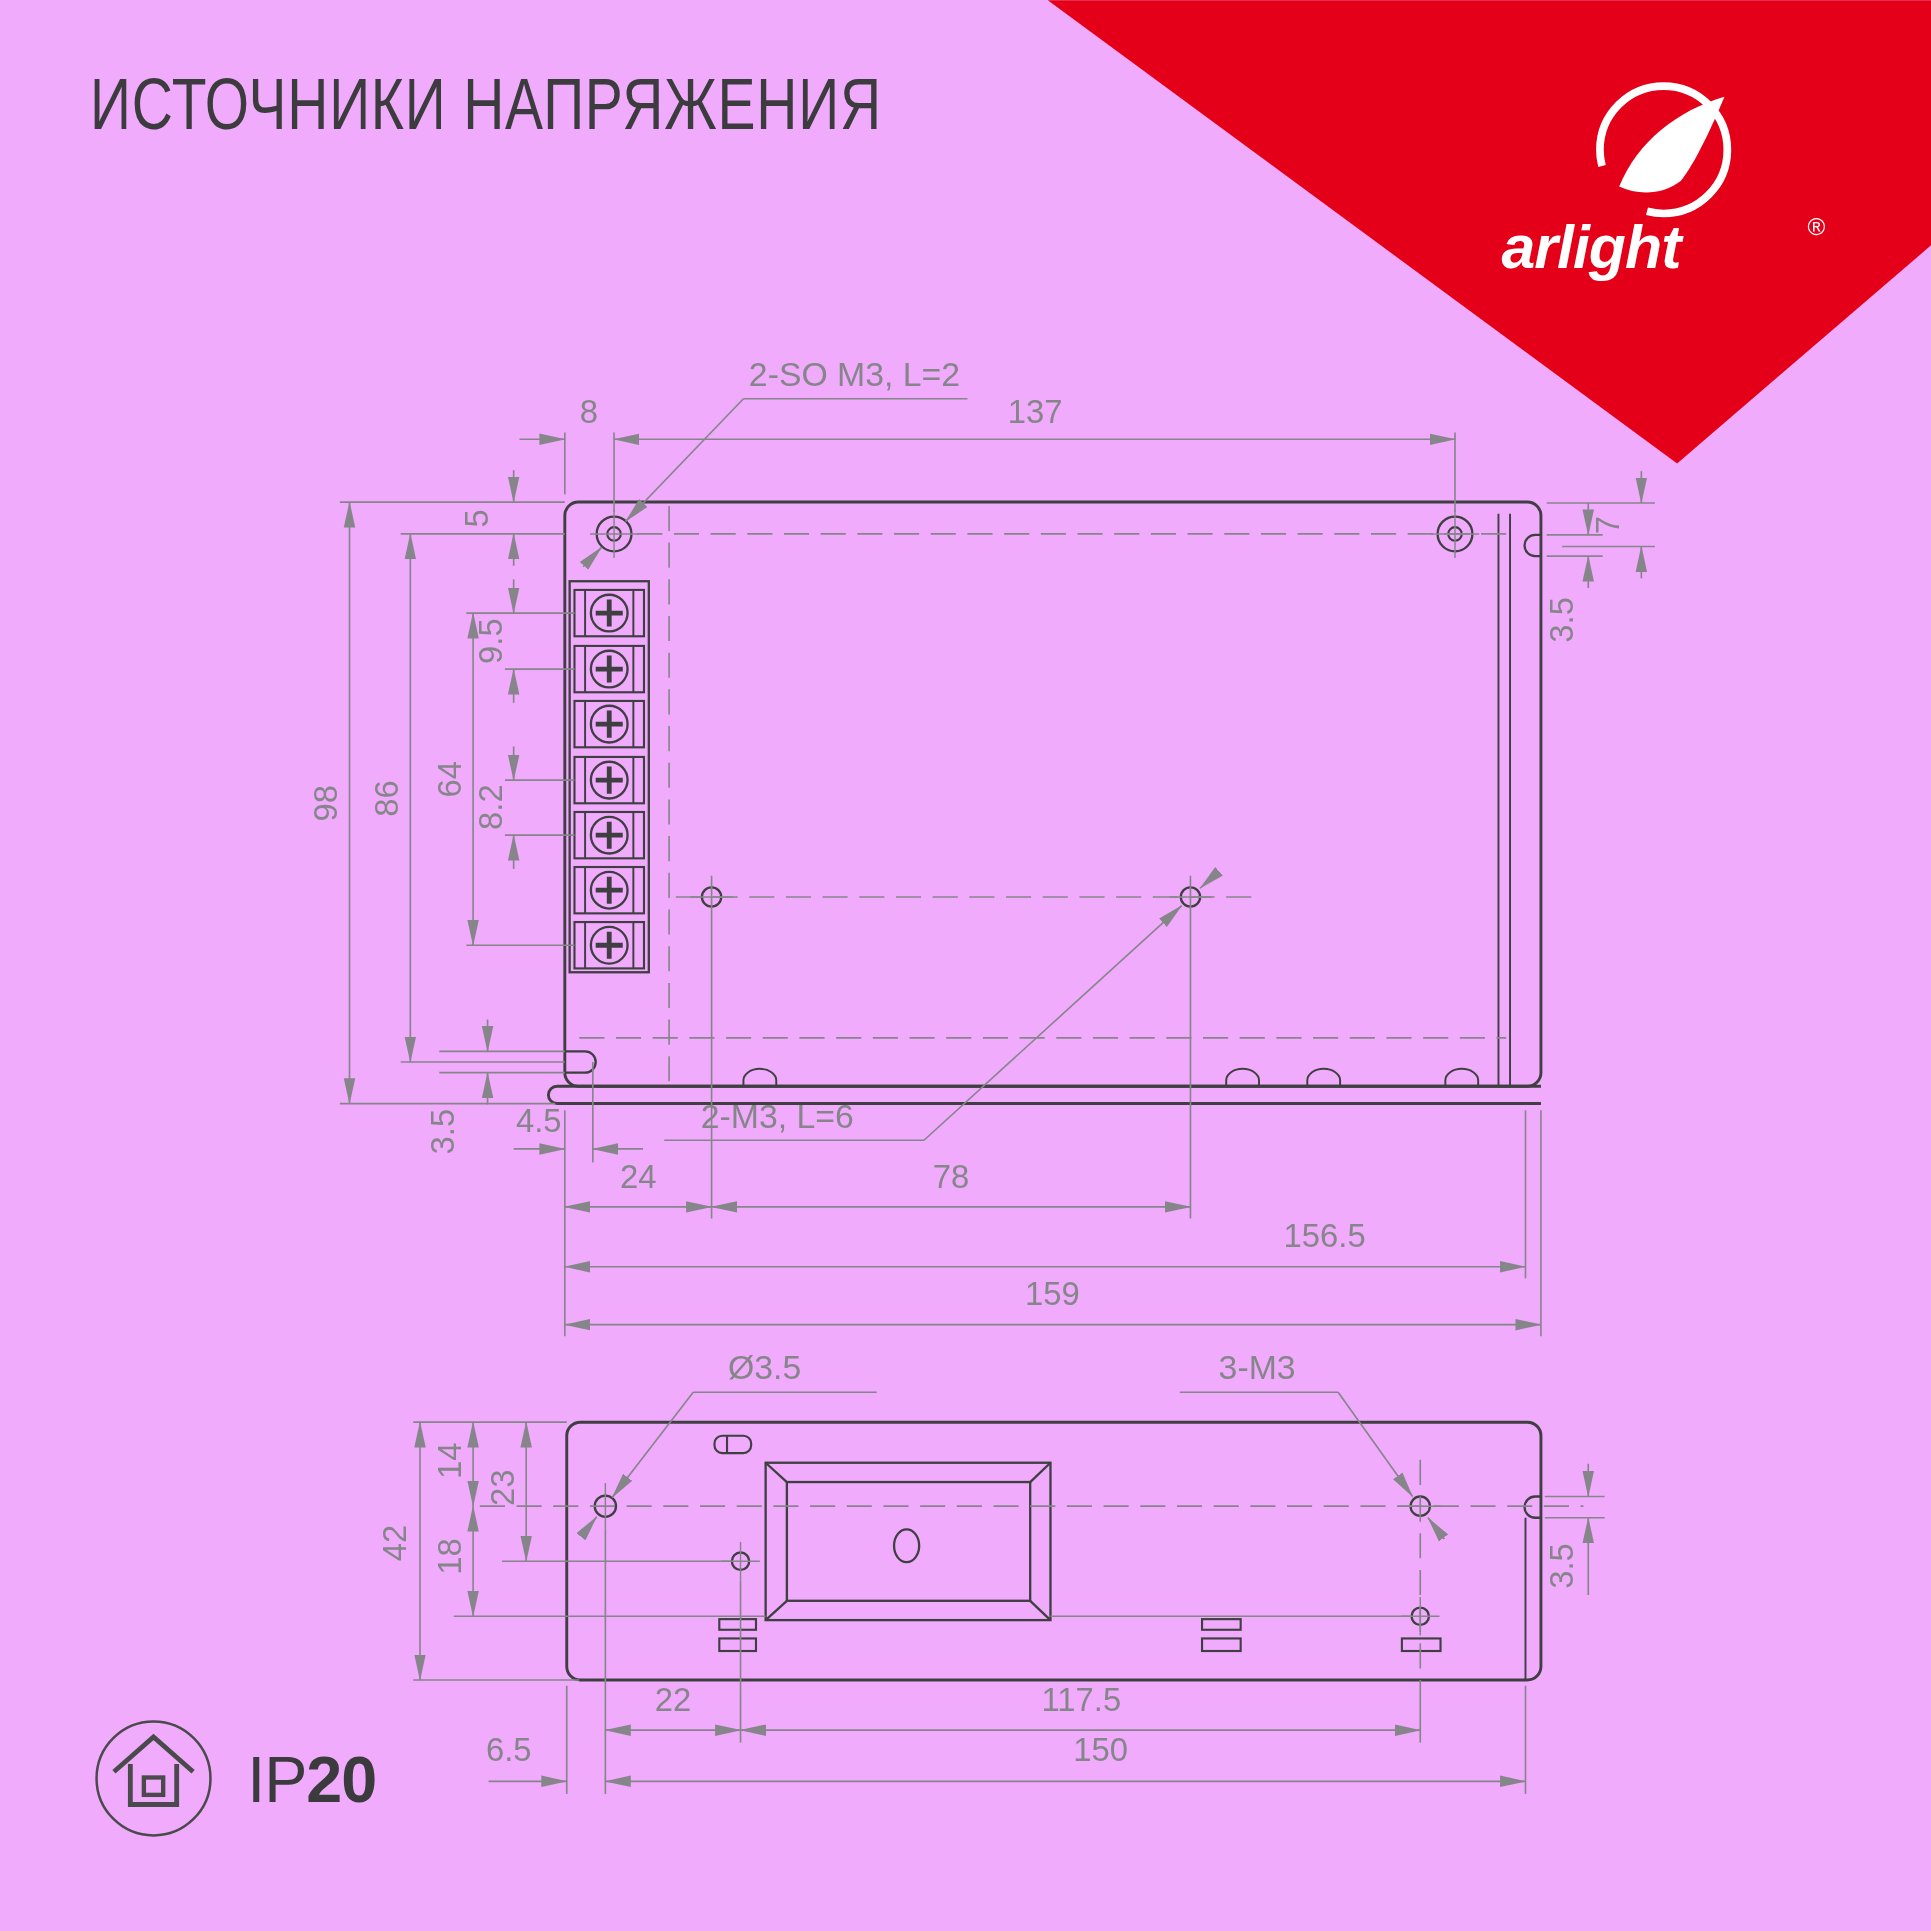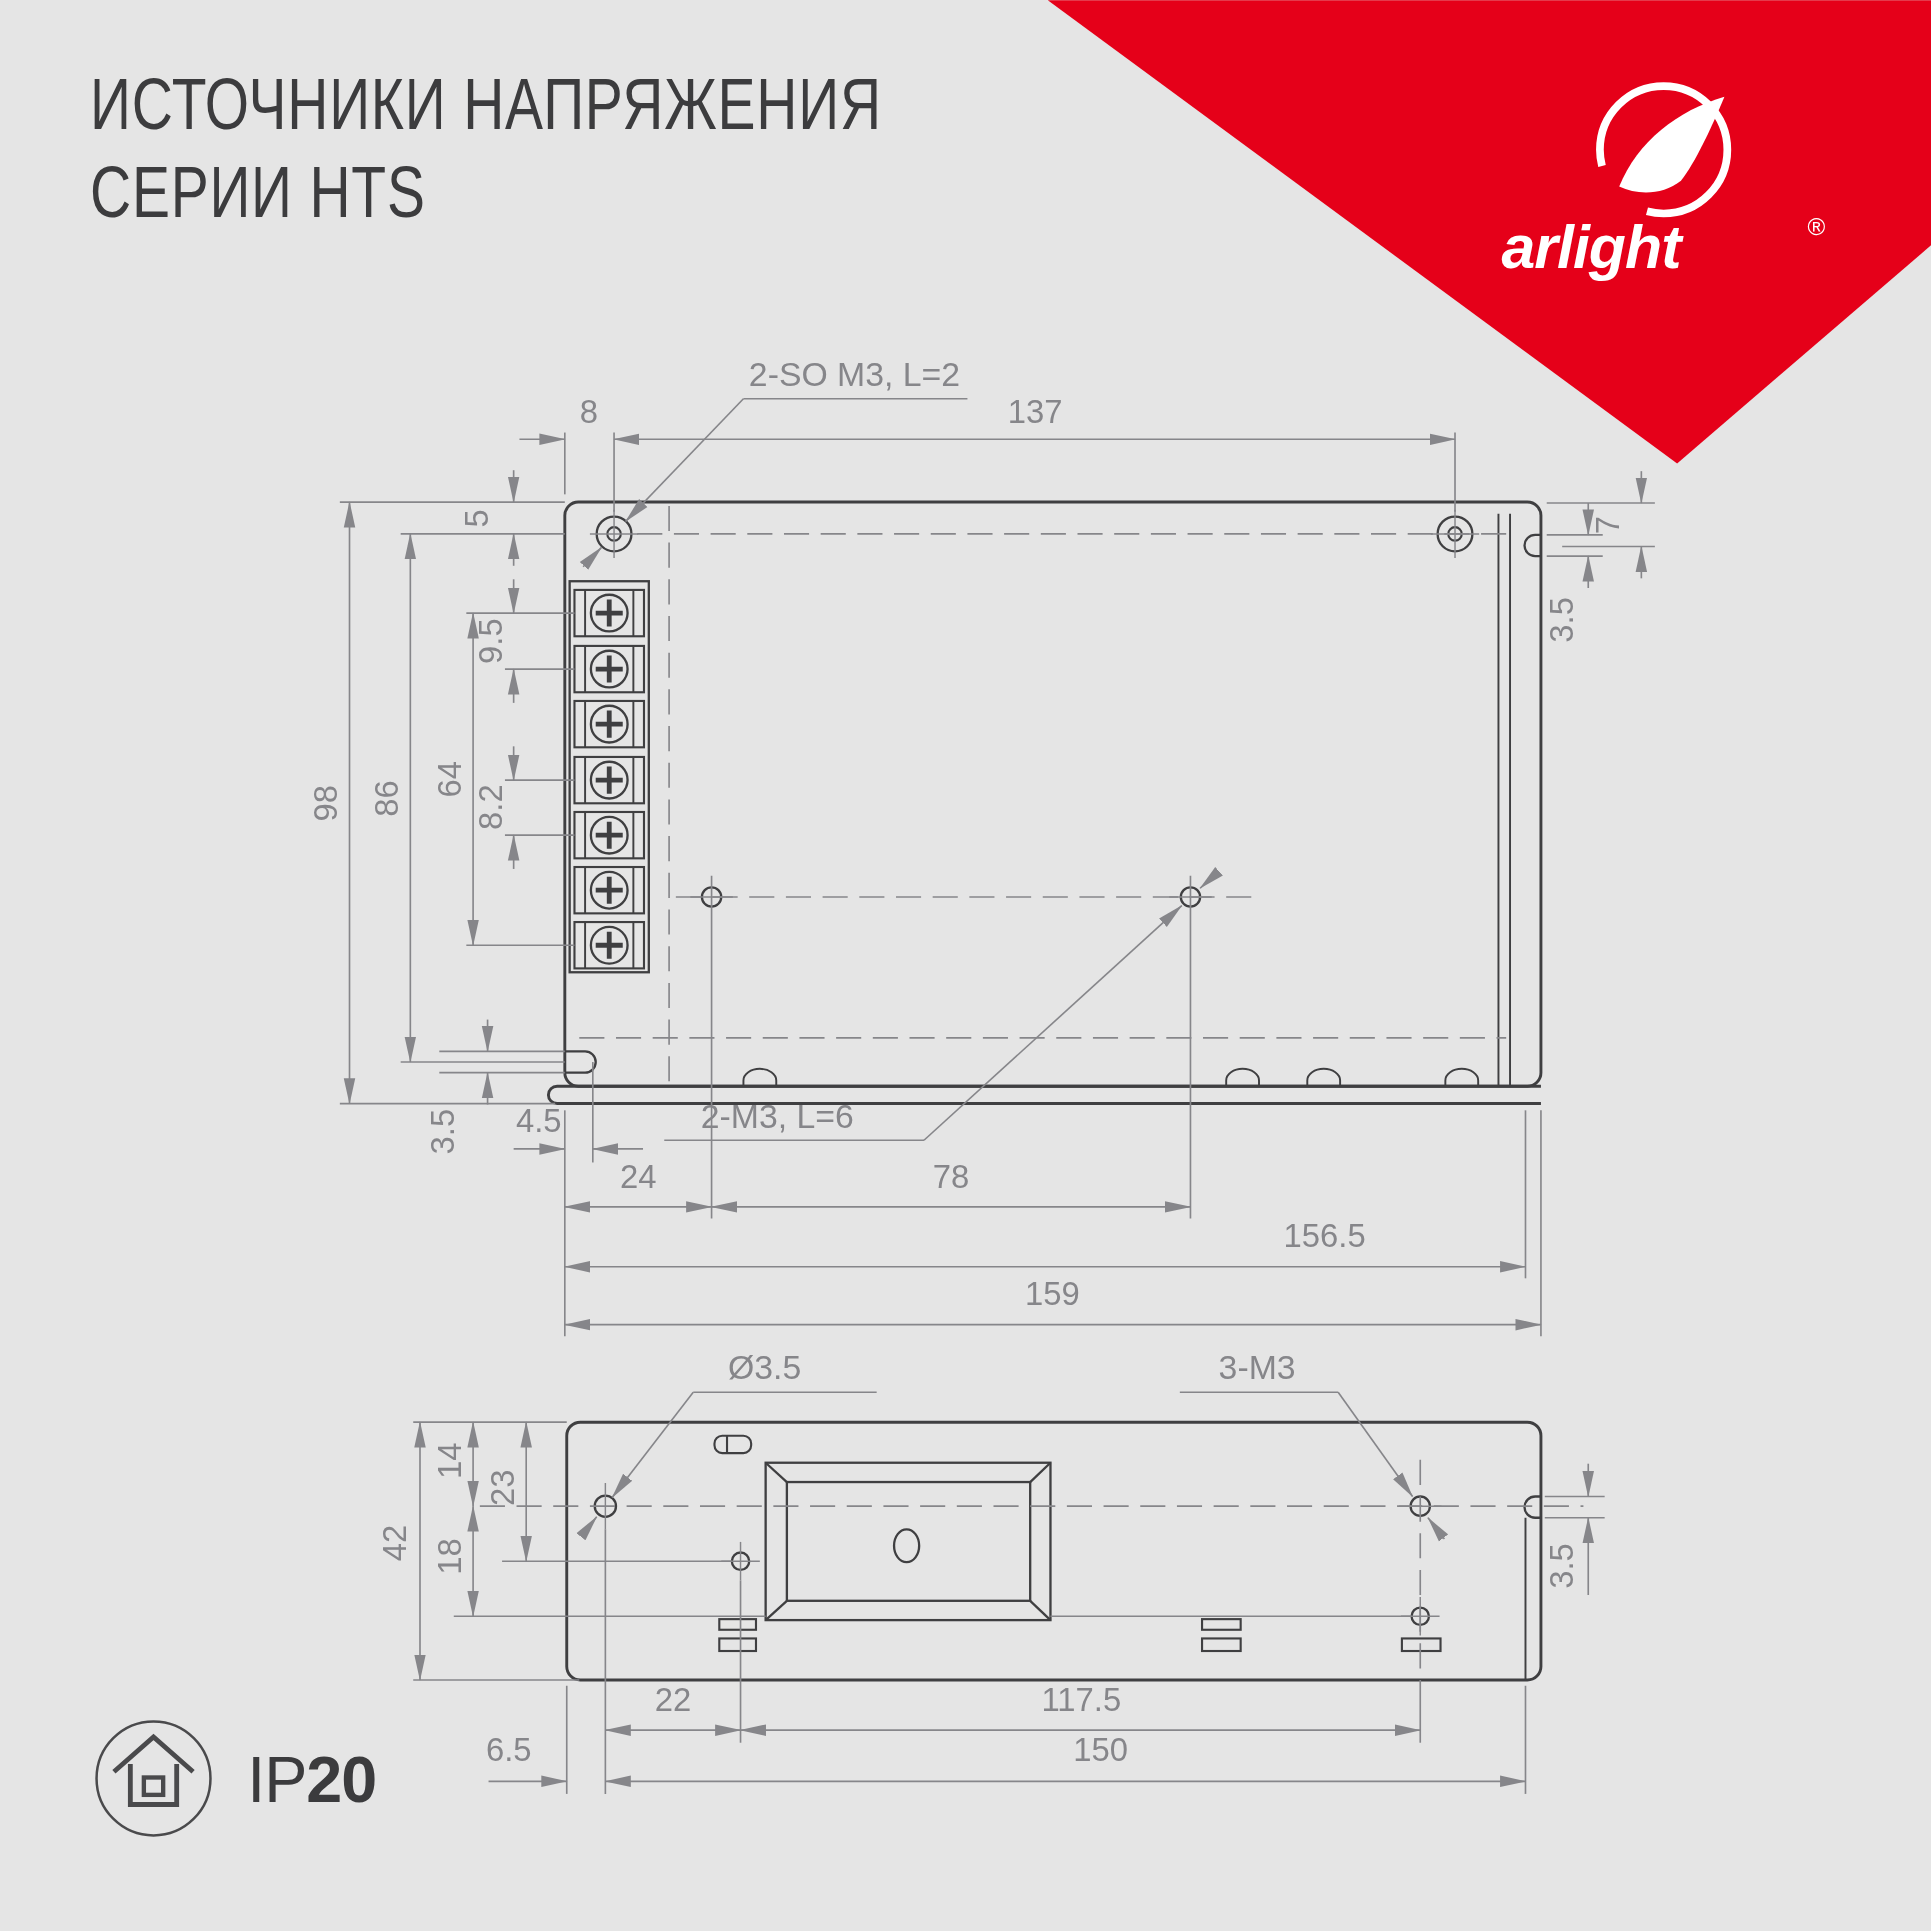--- a/index.html
+++ b/index.html
@@ -1,37 +1,36 @@
 <!DOCTYPE html>
 <html><head>
 <meta charset="utf-8">
 <style>
   html,body{margin:0;padding:0;background:#ffffff;}
-  #page{position:relative;width:1931px;height:1931px;background:#e5e5e5;overflow:hidden;
+  #page{position:relative;width:1931px;height:1931px;background:#f0abfc;overflow:hidden;
         font-family:"Liberation Sans", sans-serif;}
   .title-block{position:absolute;left:90px;top:60px;color:#3c3c3e;}
   .title-line{font-size:73px;line-height:88px;font-weight:400;white-space:nowrap;}
   .title-line > span{display:inline-block;transform:scaleX(0.78);transform-origin:left center;letter-spacing:1px;}
   svg{position:absolute;left:0;top:0;}
   .corner-svg{left:auto;right:0;top:0;}
   text{font-family:"Liberation Sans", sans-serif;}
   .dim-t{font-size:34px;fill:#86868a;}
   .note-t{font-size:35px;fill:#86868a;}
   .ip-t{font-size:67px;fill:#3b3b3d;letter-spacing:-1px;}
   .brand-t{font-size:63px;fill:#ffffff;font-weight:700;font-style:italic;letter-spacing:-1px;}
   .reg-t{font-size:25px;fill:#ffffff;font-weight:400;}
 </style>
 </head>
 <body>
 
 <div id="page">
 
   <div class="title-block">
     <div class="title-line"><span>ИСТОЧНИКИ НАПРЯЖЕНИЯ</span></div>
-    <div class="title-line"><span>СЕРИИ HTS</span></div>
   </div>
 
   <svg class="corner-svg" width="917" height="483" viewBox="0 0 950 500">
     <polygon points="35,0 950,0 950,254 687,480" fill="#e50019"></polygon>
     <g>
       <circle cx="673" cy="155" r="66" fill="none" stroke="#ffffff" stroke-width="8" stroke-dasharray="121 69 225"></circle>
       <path d="M627,193 C646,146 688,114 736,100 C723,131 706,168 691,187 C672,202 646,202 627,193 Z" fill="#ffffff"></path>
     </g>
     <text class="brand-t" x="505" y="277">arlight</text>
     <text class="reg-t" x="822" y="243">®</text>

